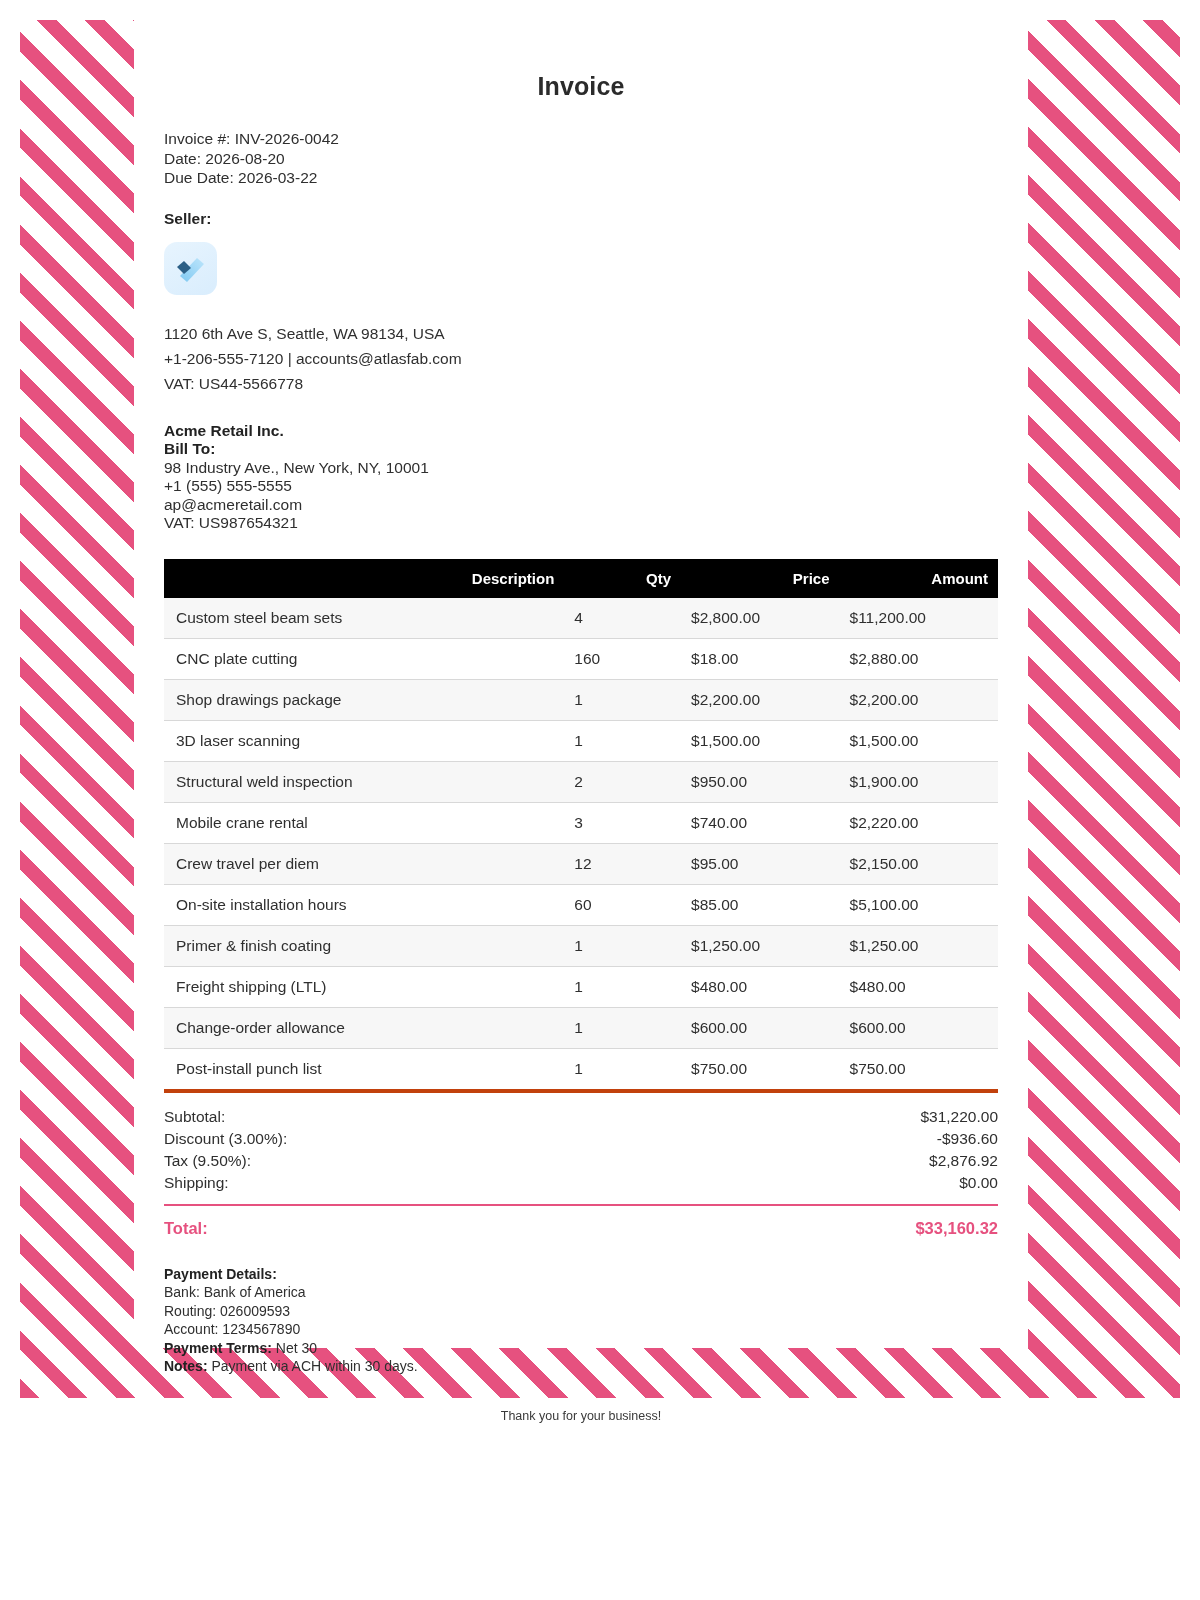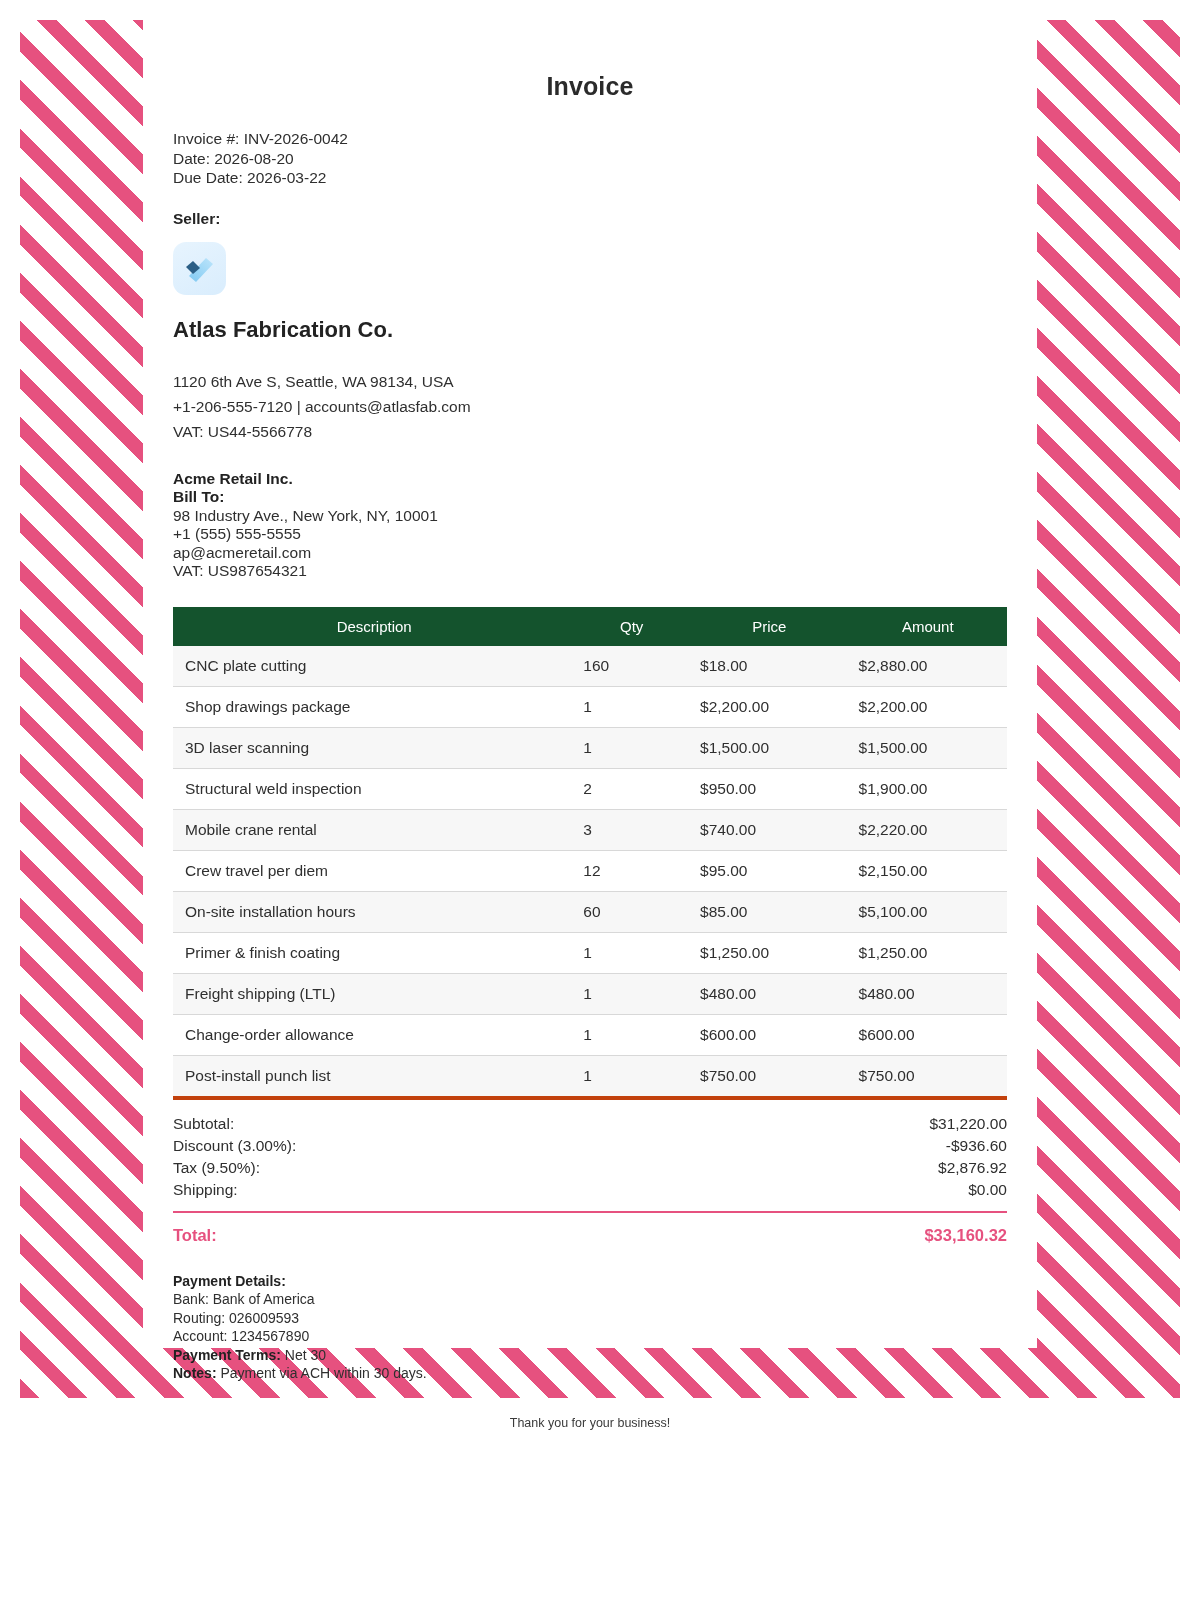--- a/index.html
+++ b/index.html
@@ -23,21 +23,21 @@
         #e6517f 0px,
         #e6517f 14px,
         #ffffff 14px,
         #ffffff 34px
     );
   }
 
   
   .invoice-card {
     position: absolute;
-    left: 143px;
+    left: 134px;
     top: 20px;
     width: 894px;
     height: 1328px;
     background: #ffffff;
     padding: 52px 30px 20px 30px;
   }
 
   .doc-title {
     text-align: center;
     font-size: 25px;
@@ -96,25 +96,25 @@
   .billto-block .b { font-weight: bold; color: #222222; }
 
   
   table.items {
     margin-top: 26px;
     width: 100%;
     border-collapse: collapse;
     table-layout: fixed;
   }
   table.items th {
-    background: #14532d;
+    background: #000000;
     color: #ffffff;
     font-size: 15px;
-    font-weight: normal;
-    text-align: center;
+    font-weight: bold;
+    text-align: right;
     padding: 11px 10px;
   }
   table.items th.c-desc { width: 48%; padding-left: 12px; }
   table.items th.c-qty  { width: 14%; }
   table.items th.c-price{ width: 19%; }
   table.items th.c-amt  { width: 19%; }
 
   table.items td {
     font-size: 15.5px;
     color: #2f2f2f;
@@ -190,21 +190,20 @@
             <stop offset="0%" stop-color="#7fc9f2"></stop>
             <stop offset="100%" stop-color="#bde5fb"></stop>
           </linearGradient>
         </defs>
         <path d="M16 34 L33 16 L40 22 L23 40 Z" fill="url(#swoosh)"></path>
         <path d="M13 25 L20 19 L27 26 L20 32 Z" fill="#2b5f86"></path>
       </svg>
     </span>
   </div>
 
-  <div class="seller-name">Atlas Fabrication Co.</div>
 
   <div class="seller-addr">
     <div>1120 6th Ave S, Seattle, WA 98134, USA</div>
     <div>+1-206-555-7120 | accounts@atlasfab.com</div>
     <div>VAT: US44-5566778</div>
   </div>
 
   <div class="billto-block">
     <div class="b">Acme Retail Inc.</div>
     <div class="b">Bill To:</div>
@@ -218,20 +217,26 @@
     <thead>
       <tr>
         <th class="c-desc">Description</th>
         <th class="c-qty">Qty</th>
         <th class="c-price">Price</th>
         <th class="c-amt">Amount</th>
       </tr>
     </thead>
     <tbody id="items-body">
         <tr>
+          <td class="c-desc">Custom steel beam sets</td>
+          <td class="c-qty">4</td>
+          <td class="c-price">$2,800.00</td>
+          <td class="c-amt">$11,200.00</td>
+        </tr>
+        <tr>
           <td class="c-desc">CNC plate cutting</td>
           <td class="c-qty">160</td>
           <td class="c-price">$18.00</td>
           <td class="c-amt">$2,880.00</td>
         </tr>
         <tr>
           <td class="c-desc">Shop drawings package</td>
           <td class="c-qty">1</td>
           <td class="c-price">$2,200.00</td>
           <td class="c-amt">$2,200.00</td>

